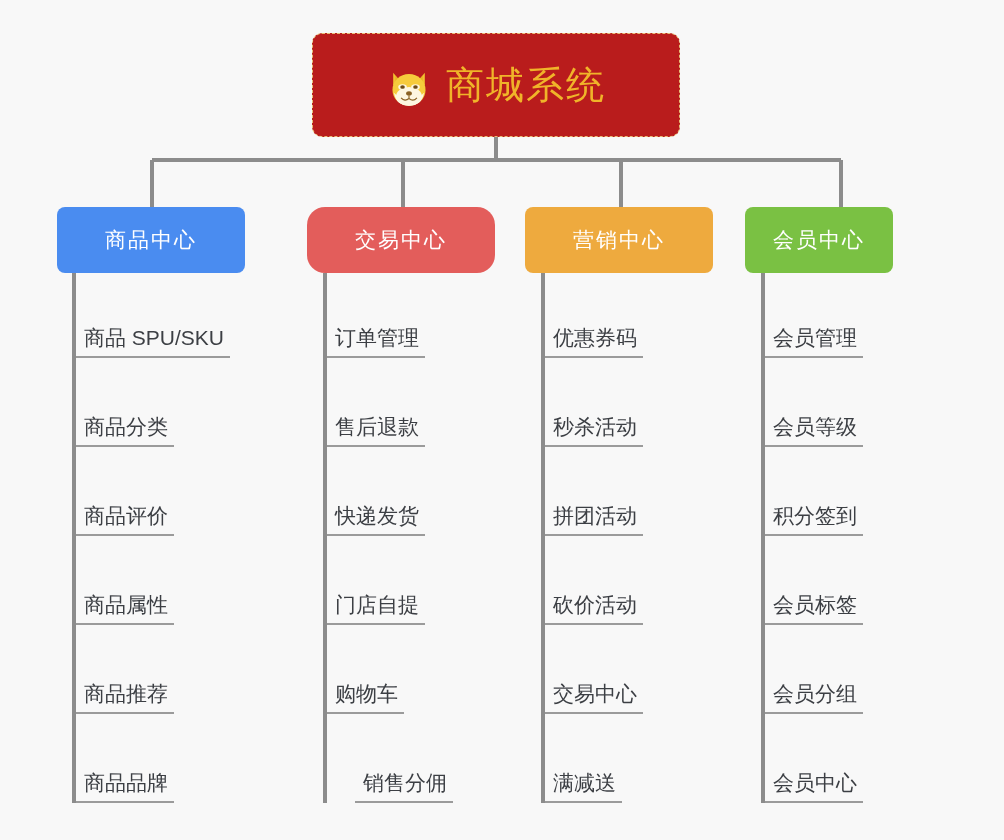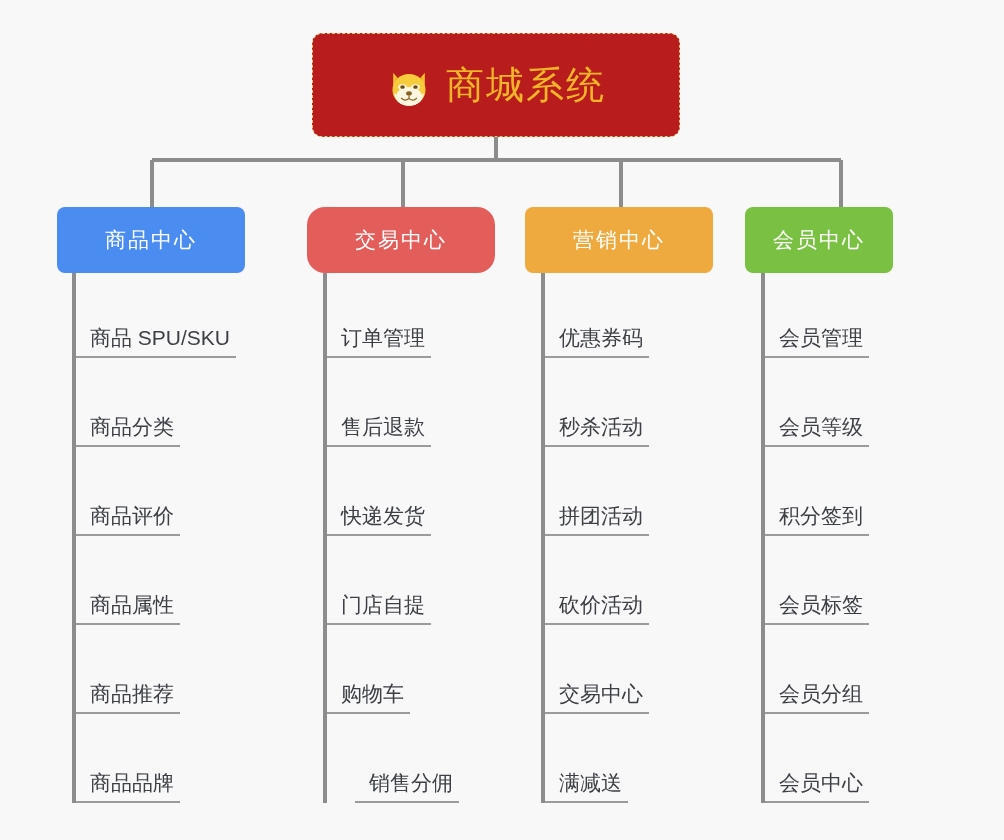--- a/index.html
+++ b/index.html
@@ -84,21 +84,21 @@
     height: 46px;
     display: flex;
     align-items: flex-end;
     box-sizing: border-box;
   }
   .leaf-label {
     font-size: 21px;
     color: #3c3f44;
     line-height: 1.15;
     white-space: nowrap;
-    padding: 0 6px 6px 14px;
+    padding: 0 6px 6px 8px;
     border-bottom: 2px solid #9b9b9b;
     display: block;
   }
 </style>
 </head>
 <body>
 
 <div id="diagram-root">
 
   <svg id="connector-layer" viewBox="0 0 1004 840" width="1004" height="840" aria-hidden="true">

